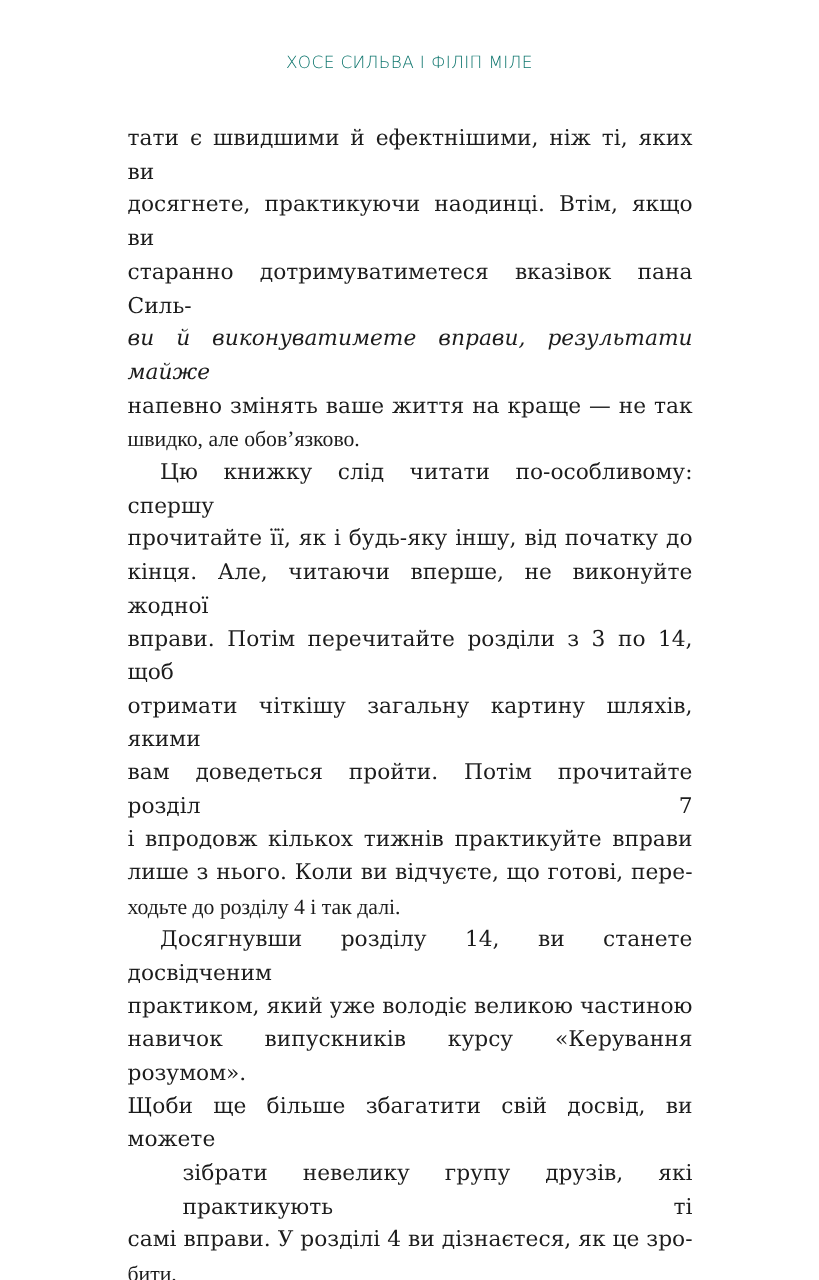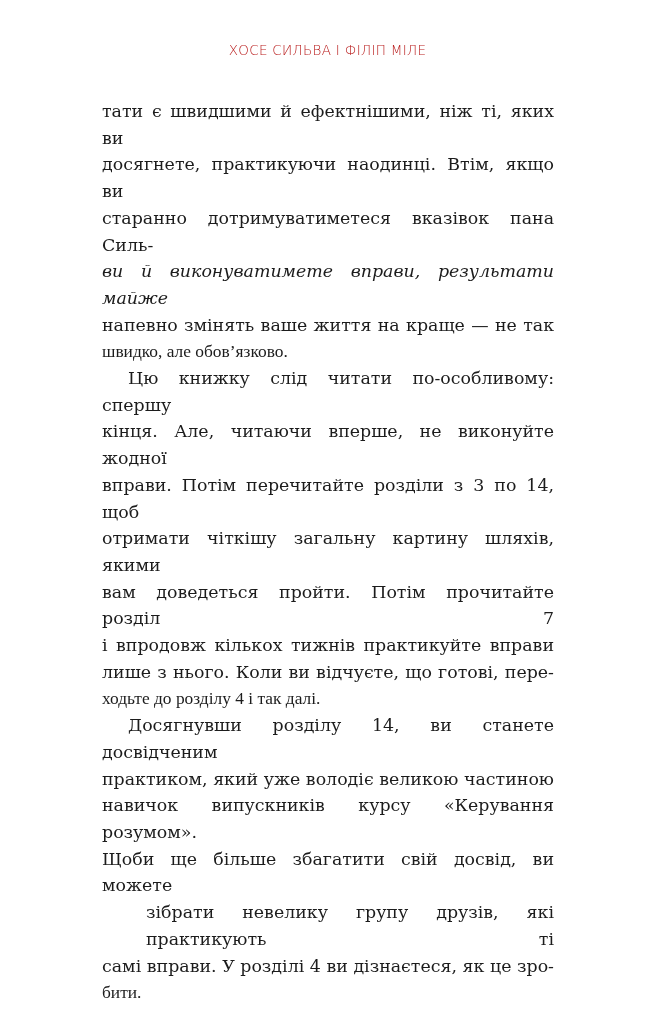--- a/index.html
+++ b/index.html
@@ -16,21 +16,21 @@
     }
     .running-header {
       position: absolute;
       top: 42px;
       left: 0;
       width: 655px;
       text-align: center;
       font-family: "DejaVu Sans", sans-serif;
       font-size: 13.5px;
       letter-spacing: 0.3px;
-      color: #b91c1c;
+      color: #0f766e;
       font-weight: 300;
     }
     .body-text {
       position: absolute;
       top: 98px;
       left: 102px;
       width: 452px;
       font-family: "DejaVu Serif", serif;
       font-size: 17.4px;
       line-height: 26.7px;
@@ -67,20 +67,21 @@
     <span class="line" style="white-space: normal; text-align-last: justify;">тати є швидшими й ефектнішими, ніж ті, яких ви</span>
     <span class="line" style="white-space: normal; text-align-last: justify;">досягнете, практикуючи наодинці. Втім, якщо ви</span>
     <span class="line" style="white-space: normal; text-align-last: justify;">старанно дотримуватиметеся вказівок пана Силь-</span>
     <span class="line" style="white-space: normal; text-align-last: justify; font-style: italic;">ви й виконуватимете вправи, результати майже</span>
     <span class="line" style="white-space: normal; text-align-last: justify;">напевно змінять ваше життя на краще — не так</span>
     <span class="line last">швидко, але обов’язково.</span>
   </p>
 
   <p class="para">
     <span class="line indent" style="white-space: normal; text-align-last: justify;">Цю книжку слід читати по-особливому: спершу</span>
+    <span class="line" style="white-space: normal; text-align-last: justify;">прочитайте її, як і будь-яку іншу, від початку до</span>
     <span class="line" style="white-space: normal; text-align-last: justify;">кінця. Але, читаючи вперше, не виконуйте жодної</span>
     <span class="line" style="white-space: normal; text-align-last: justify;">вправи. Потім перечитайте розділи з 3 по 14, щоб</span>
     <span class="line" style="white-space: normal; text-align-last: justify;">отримати чіткішу загальну картину шляхів, якими</span>
     <span class="line" style="white-space: normal; text-align-last: justify;">вам доведеться пройти. Потім прочитайте розділ 7</span>
     <span class="line" style="white-space: normal; text-align-last: justify;">і впродовж кількох тижнів практикуйте вправи</span>
     <span class="line" style="white-space: normal; text-align-last: justify;">лише з нього. Коли ви відчуєте, що готові, пере-</span>
     <span class="line last">ходьте до розділу 4 і так далі.</span>
   </p>
 
   <p class="para">

